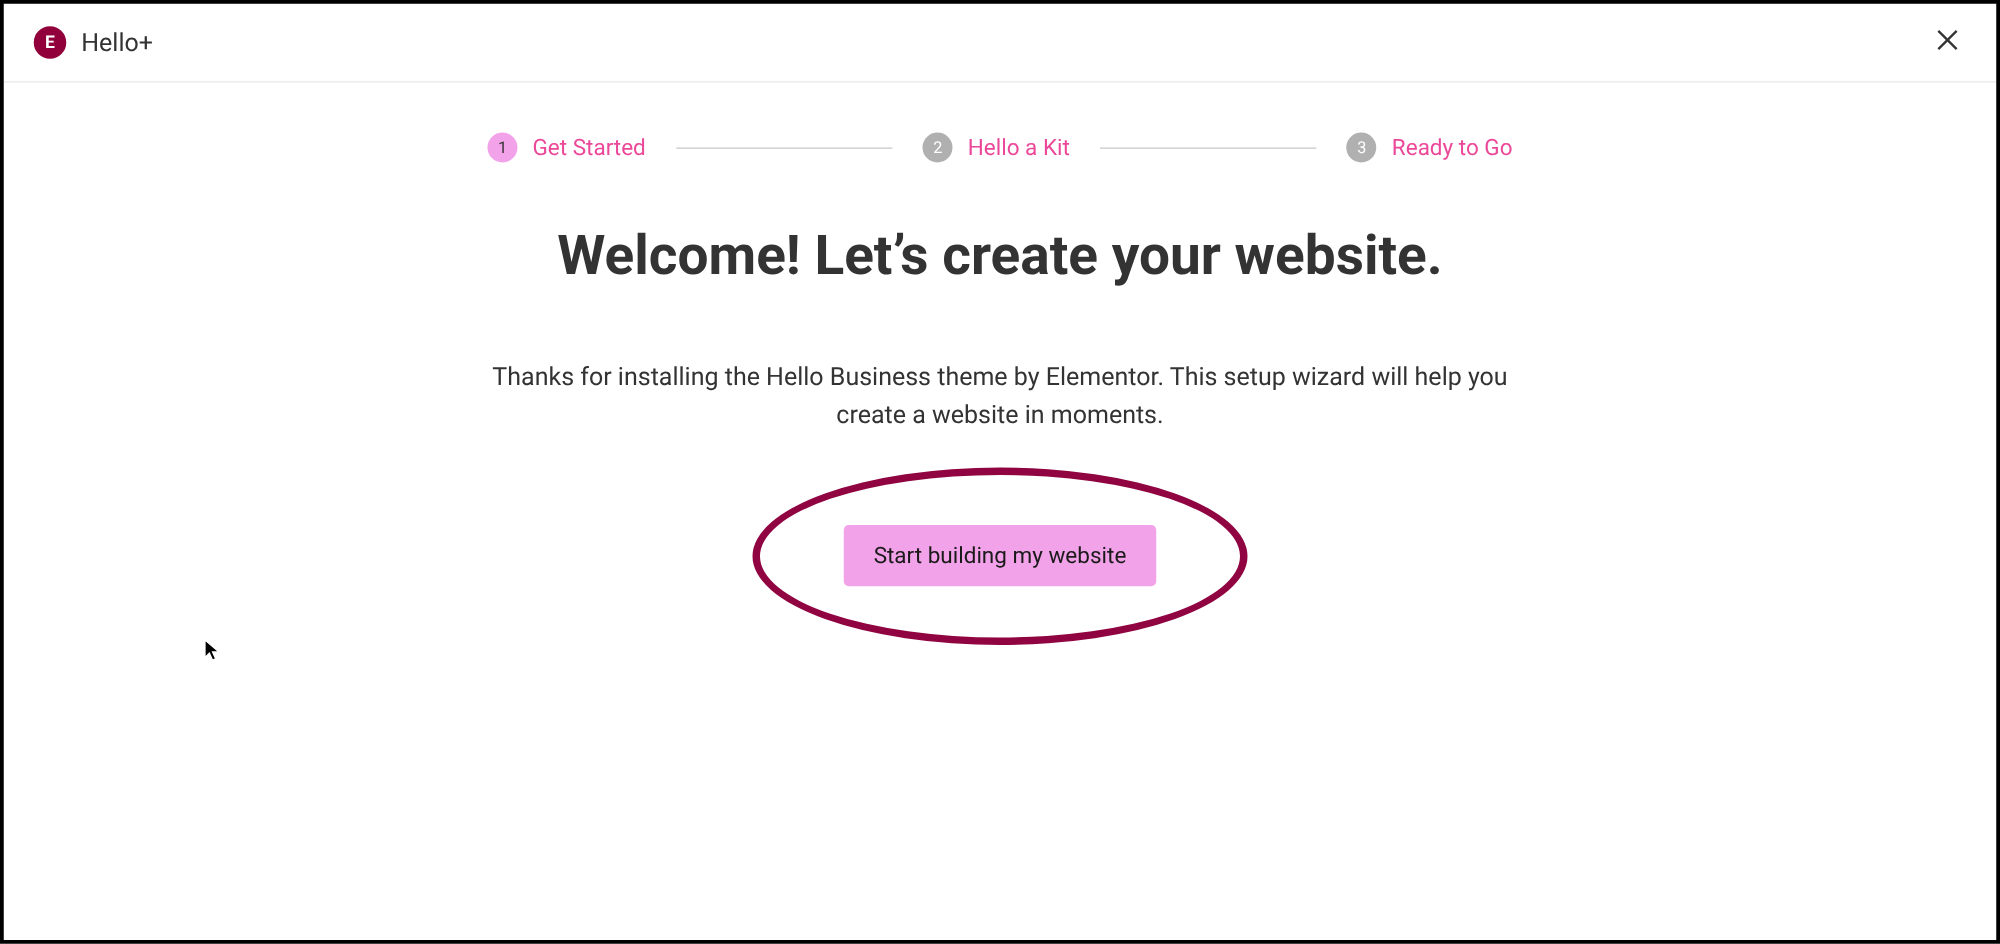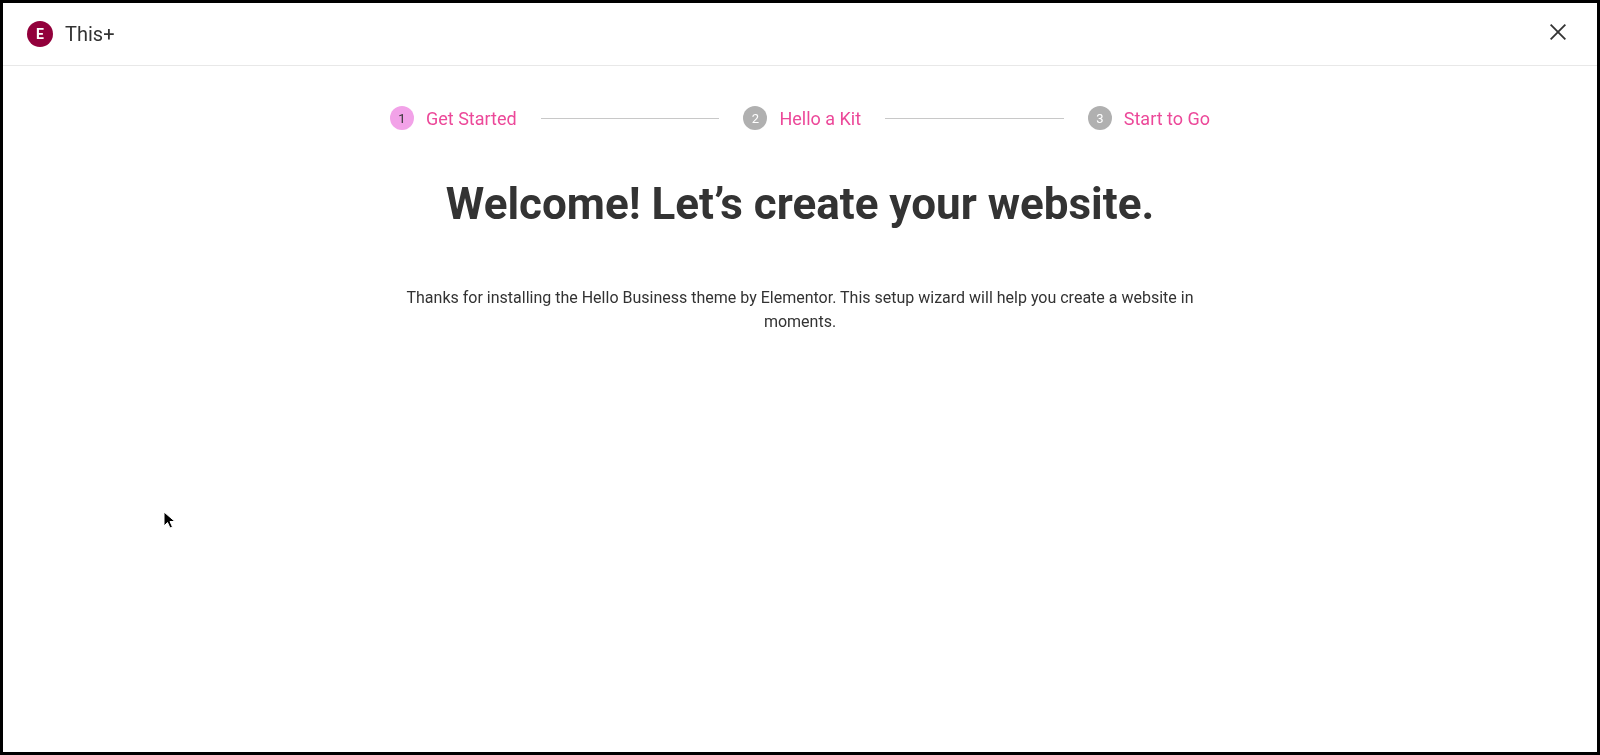--- a/index.html
+++ b/index.html
@@ -119,21 +119,21 @@
     
     .main-heading {
       font-size: 44px;
       font-weight: 700;
       color: #333333;
       margin-bottom: 56px;
       text-align: right;
     }
     
     .description {
-      font-size: 16px;
+      font-size: 20px;
       color: #333333;
       text-align: center;
       max-width: 820px;
       line-height: 1.5;
       margin-bottom: 74px;
     }
     
     .cta-wrapper {
       position: relative;
       display: flex;
@@ -177,21 +177,21 @@
     }
   </style>
 </head>
 <body>
 
 <div class="header">
   <div class="header-left">
     <div class="logo-icon">
       <span>E</span>
     </div>
-    <div class="app-title">This+</div>
+    <div class="app-title">Hello+</div>
   </div>
   <div class="close-icon">
     <svg viewBox="0 0 24 24" fill="none" stroke="currentColor" stroke-width="2">
       <line x1="4" y1="4" x2="20" y2="20"></line>
       <line x1="20" y1="4" x2="4" y2="20"></line>
     </svg>
   </div>
 </div>
 
 <div class="content-area">
@@ -202,28 +202,32 @@
       <div class="step-label">Get Started</div>
     </div>
     <div class="step-connector"></div>
     <div class="step">
       <div class="step-number inactive">2</div>
       <div class="step-label">Hello a Kit</div>
     </div>
     <div class="step-connector"></div>
     <div class="step">
       <div class="step-number inactive">3</div>
-      <div class="step-label">Start to Go</div>
+      <div class="step-label">Ready to Go</div>
     </div>
   </div>
 
   <h1 class="main-heading">Welcome! Let’s create your website.</h1>
 
   <p class="description">Thanks for installing the Hello Business theme by Elementor. This setup wizard will help you create a website in moments.</p>
 
+  <div class="cta-wrapper">
+    <div class="annotation-ellipse"></div>
+    <button class="cta-button">Start building my website</button>
+  </div>
 
 </div>
 
 <div class="cursor-overlay">
   <svg viewBox="0 0 16 20">
     <path d="M 1 1 L 1 15 L 4.5 11.5 L 7 17 L 9.5 16 L 7 10.5 L 12 10.5 Z" fill="#000000" stroke="#ffffff" stroke-width="1"></path>
   </svg>
 </div>
 
 </body></html>

